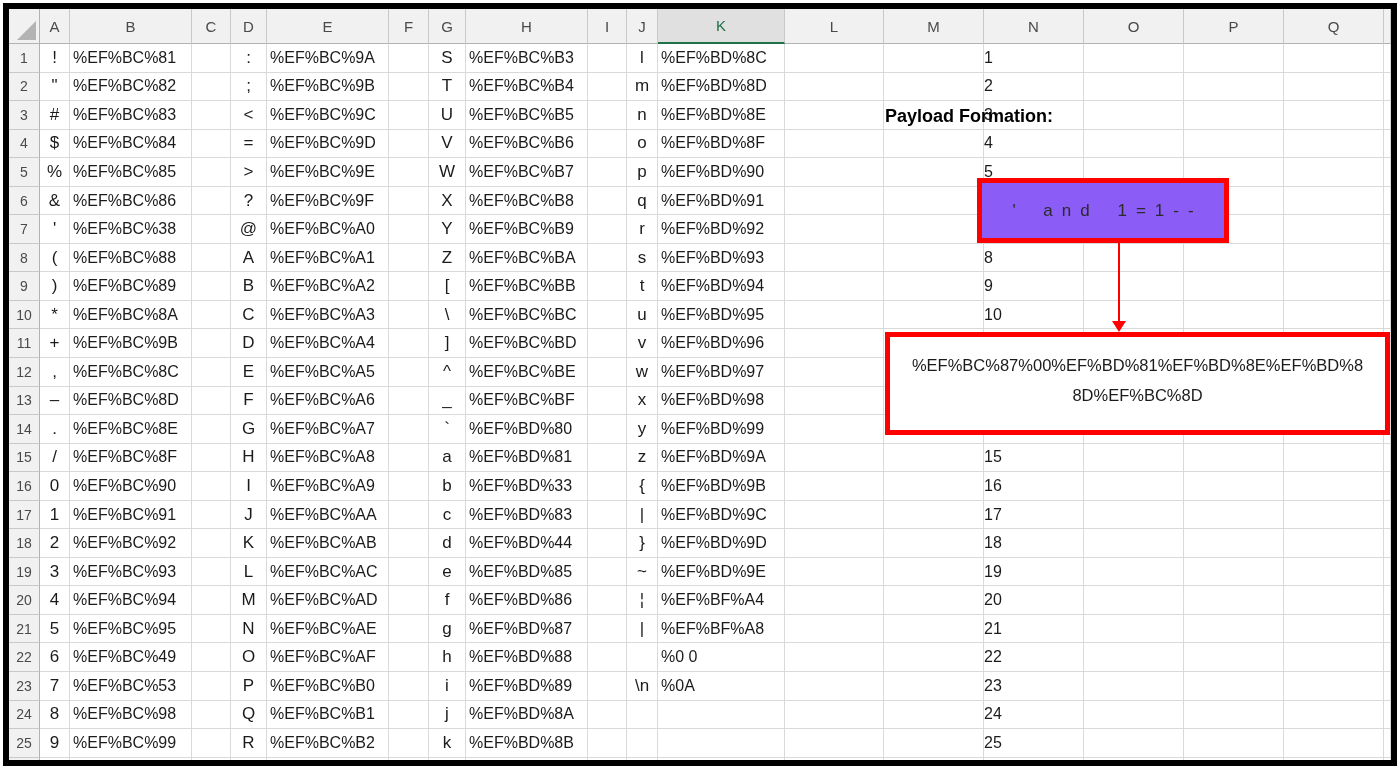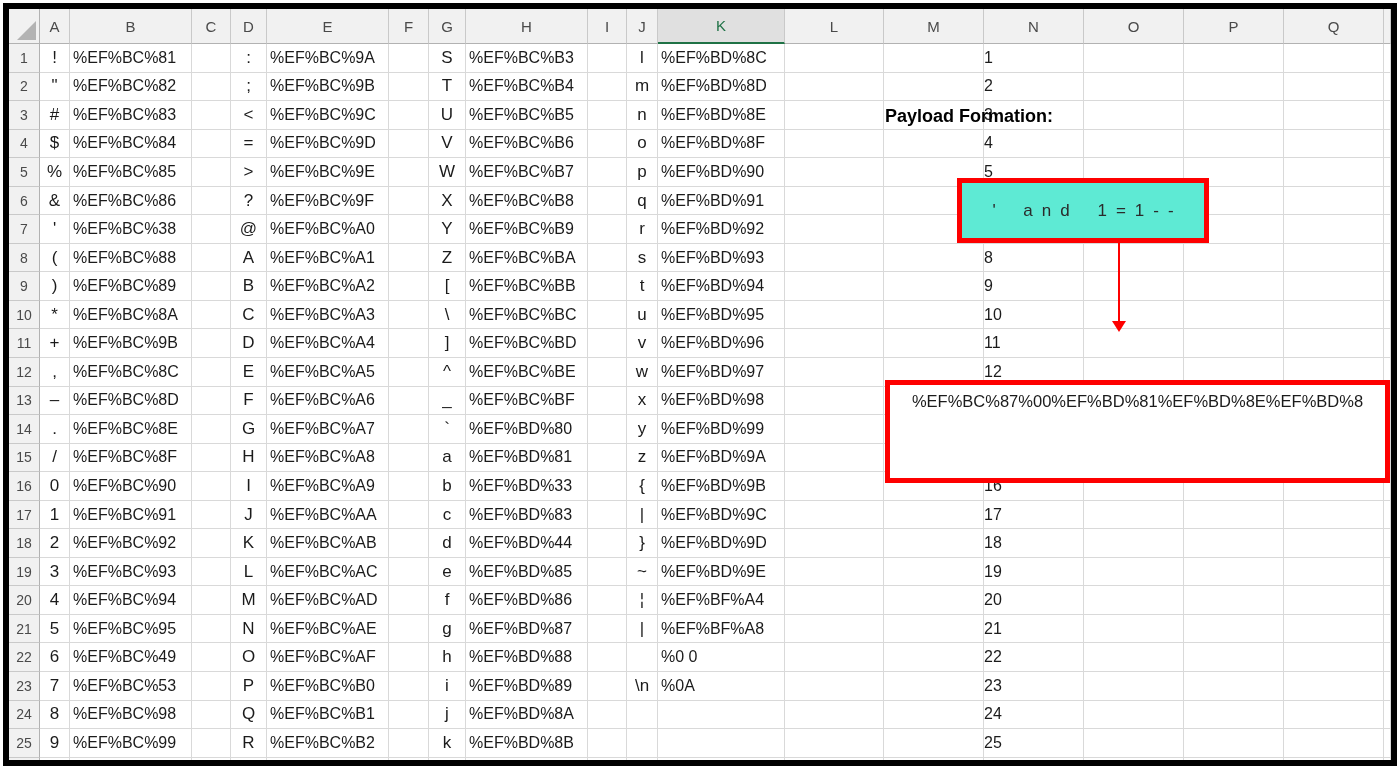--- a/index.html
+++ b/index.html
@@ -79,23 +79,23 @@
   .title {
     position: absolute;
     left: 876px; top: 97px; width: 503px; height: 22px;
     text-align: left;
     font-weight: bold;
     font-size: 18px;
     color: #000000;
   }
   .srcbox {
     position: absolute;
-    left: 948px; top: 169px; width: 252px; height: 65px;
+    left: 968px; top: 169px; width: 252px; height: 65px;
     border: 5px solid #fe0000;
-    background: #5eead4;
+    background: #8b5cf6;
     box-sizing: border-box;
     display: flex; align-items: center; justify-content: center;
   }
   .srcbox span {
     font-size: 17px;
     color: #2b2b2b;
     letter-spacing: 9px;
     word-spacing: 5px;
     padding-left: 9px;
     white-space: nowrap;
@@ -113,22 +113,21 @@
     border-right: 7px solid transparent;
     border-top: 11px solid #fe0000;
   }
   .paybox {
     position: absolute;
     left: 876px; top: 323px; width: 505px; height: 103px;
     border: 5px solid #fe0000;
     background: #ffffff;
     box-sizing: border-box;
     text-align: center;
-    padding-top: 2px;
-    margin-top: 48px;
+    padding-top: 14px;
   }
   .paybox .pl {
     font-size: 16.5px;
     line-height: 29.5px;
     color: #1b1b1b;
     white-space: nowrap;
   }
 </style>
 </head>
 <body>
@@ -657,15 +656,16 @@
 
   <div class="srcbox">
     <span>' and 1=1--</span>
   </div>
 
   <div class="arrow-line"></div>
   <div class="arrow-head"></div>
 
   <div class="paybox">
     <div class="pl">%EF%BC%87%00%EF%BD%81%EF%BD%8E%EF%BD%8</div>
+    <div class="pl">8D%EF%BC%8D</div>
   </div>
 
 </div>
 
 </body></html>

